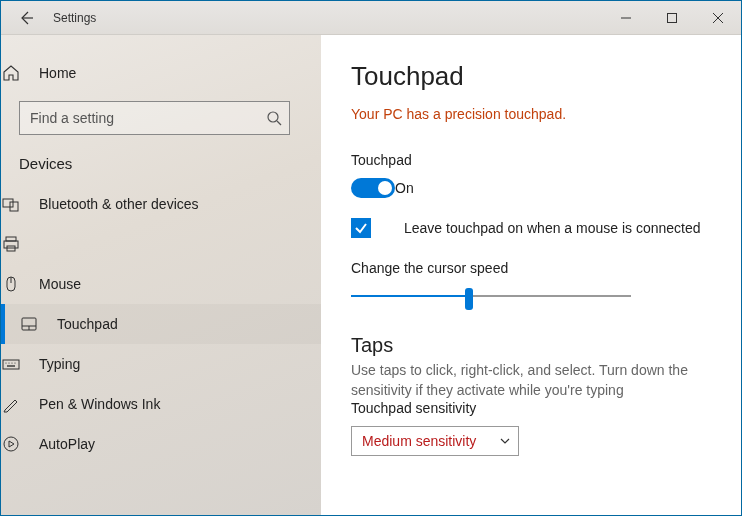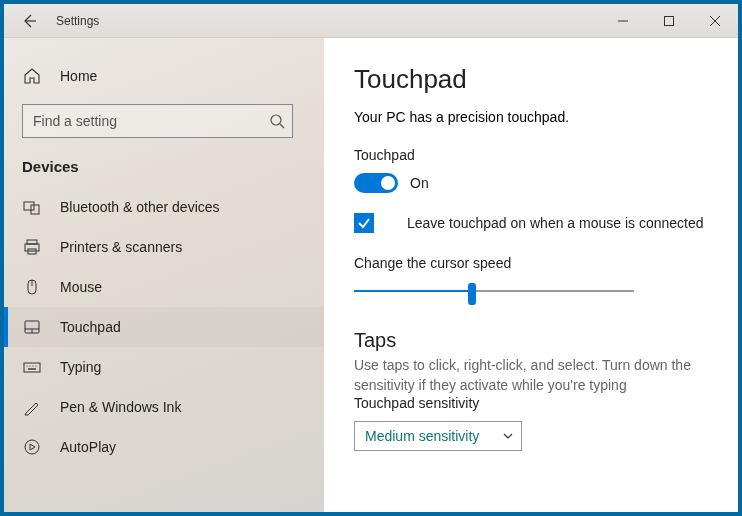--- a/index.html
+++ b/index.html
@@ -1,55 +1,55 @@
 <!DOCTYPE html>
 <html><head>
 <meta charset="utf-8">
 <style>
 * { box-sizing: border-box; margin: 0; padding: 0; font-family: "Segoe UI", -apple-system, sans-serif; }
 body { width: 742px; height: 516px; overflow: hidden; background: #fff; }
-.window { display: flex; flex-direction: column; width: 100%; height: 100%; border: 4px solid #0369a1; }
+.window { display: flex; flex-direction: column; width: 100%; height: 100%; border: 1px solid #0369a1; }
 .titlebar { height: 34px; display: flex; align-items: center; background: linear-gradient(to bottom, #e8e6e4, #e0ddd9); border-bottom: 1px solid #d0cdc8; }
 .titlebar-left { display: flex; align-items: center; gap: 18px; padding-left: 16px; }
 .titlebar-back { width: 18px; height: 18px; display: flex; align-items: center; justify-content: center; cursor: pointer; }
 .titlebar-title { font-size: 12px; color: #333; }
 .titlebar-right { margin-left: auto; display: flex; }
 .win-btn { width: 46px; height: 34px; display: flex; align-items: center; justify-content: center; cursor: pointer; font-size: 10px; }
 .content { display: flex; flex: 1; min-height: 0; }
 .sidebar { width: 320px; background: linear-gradient(160deg, #ece8e3 0%, #e2dcd4 40%, #d7d3ce 100%); display: flex; flex-direction: column; padding-top: 18px; overflow-y: auto; }
-.sidebar-row { display: flex; align-items: center; gap: 18px; padding: 10px 18px; cursor: pointer; font-size: 14px; color: #222; }
+.sidebar-row { display: flex; align-items: center; gap: 18px; padding: 10px 0; cursor: pointer; font-size: 14px; color: #222; }
 .sidebar-row.selected { border-left: 4px solid #0078d7; padding-left: 14px; background: rgba(0,0,0,0.03); }
 .sidebar-icon { width: 20px; height: 20px; display: flex; align-items: center; justify-content: center; flex-shrink: 0; }
 .search-wrap { padding: 8px 31px 14px 18px; }
 .search-box { position: relative; }
 .search-input { width: 100%; height: 34px; border: 1px solid #888; background: rgba(255,255,255,0.3); padding: 0 36px 0 10px; font-size: 14px; color: #555; outline: none; }
 .search-input::placeholder { color: #555; }
 .search-icon-in { position: absolute; right: 8px; top: 50%; transform: translateY(-50%); }
-.category-header { font-weight: 700; font-size: 15px; padding: 6px 18px 12px 18px; color: #222; }
+.category-header { font-weight: 400; font-size: 15px; padding: 6px 18px 12px 18px; color: #222; }
 .main { flex: 1; padding: 26px 30px 20px 30px; overflow-y: auto; background: #fff; }
 .page-title { font-size: 26px; font-weight: 400; margin-bottom: 14px; color: #222; }
-.desc { font-size: 14px; color: #000000; margin-bottom: 22px; }
+.desc { font-size: 14px; color: #c2410c; margin-bottom: 30px; }
 .label { font-size: 14px; color: #222; margin-bottom: 10px; }
 .label-sm { font-size: 14px; color: #222; margin-bottom: 10px; }
-.toggle-row { display: flex; align-items: center; gap: 12px; margin-bottom: 20px; }
+.toggle-row { display: flex; align-items: center; gap: 0; margin-bottom: 20px; }
 .toggle { width: 44px; height: 20px; border-radius: 10px; background: #0078d7; position: relative; cursor: pointer; }
 .toggle-knob { position: absolute; right: 3px; top: 3px; width: 14px; height: 14px; background: #fff; border-radius: 50%; }
 .toggle-label { font-size: 14px; color: #222; }
 .check-row { display: flex; align-items: center; gap: 10px; margin-bottom: 22px; }
 .checkbox { width: 20px; height: 20px; background: #0078d7; display: flex; align-items: center; justify-content: center; cursor: pointer; }
 .check-label { font-size: 14px; color: #222; margin-left: 23px; }
 .slider-wrap { margin-bottom: 28px; }
 .slider { position: relative; width: 280px; height: 20px; cursor: pointer; }
 .slider-track-filled { position: absolute; left: 0; top: 9px; height: 2px; background: #0078d7; width: 120px; }
 .slider-track-empty { position: absolute; left: 120px; right: 0; top: 9px; height: 2px; background: #999; }
 .slider-thumb { position: absolute; left: 114px; top: 2px; width: 8px; height: 22px; background: #0078d7; border-radius: 3px; }
 .section-title { font-size: 20px; font-weight: 400; color: #222; margin-bottom: 4px; }
 .section-desc { font-size: 14px; color: #666; line-height: 1.4; }
 .select-wrap { position: relative; display: inline-block; }
-.select-box { border: 1px solid #999; padding: 6px 42px 6px 10px; font-size: 14px; color: #0f766e; cursor: pointer; min-width: 160px; background: #fff; }
+.select-box { border: 1px solid #999; padding: 6px 42px 6px 10px; font-size: 14px; color: #b91c1c; cursor: pointer; min-width: 160px; background: #fff; }
 .select-chevron { position: absolute; right: 8px; top: 50%; transform: translateY(-50%); }
 svg { display: block; }
 </style>
 </head>
 <body>
 
 <div class="window">
   <div class="titlebar">
     <div class="titlebar-left">
       <div class="titlebar-back">
@@ -115,21 +115,20 @@
       </div>
 
       <div class="sidebar-row">
         <span class="sidebar-icon">
           <svg width="18" height="18" viewBox="0 0 18 18">
               <rect x="4" y="2" width="10" height="4" stroke="#333" fill="none"></rect>
               <rect x="2" y="6" width="14" height="7" stroke="#333" fill="none"></rect>
               <rect x="5" y="11" width="8" height="5" stroke="#333" fill="none"></rect>
             </svg>
         </span>
-        <span>Printers &amp; scanners</span>
       </div>
 
       <div class="sidebar-row">
         <span class="sidebar-icon">
           <svg width="18" height="18" viewBox="0 0 18 18">
               <rect x="5" y="2" width="8" height="14" rx="4" stroke="#333" fill="none"></rect>
               <line x1="9" y1="2" x2="9" y2="8" stroke="#333"></line>
             </svg>
         </span>
         <span>Mouse</span>

